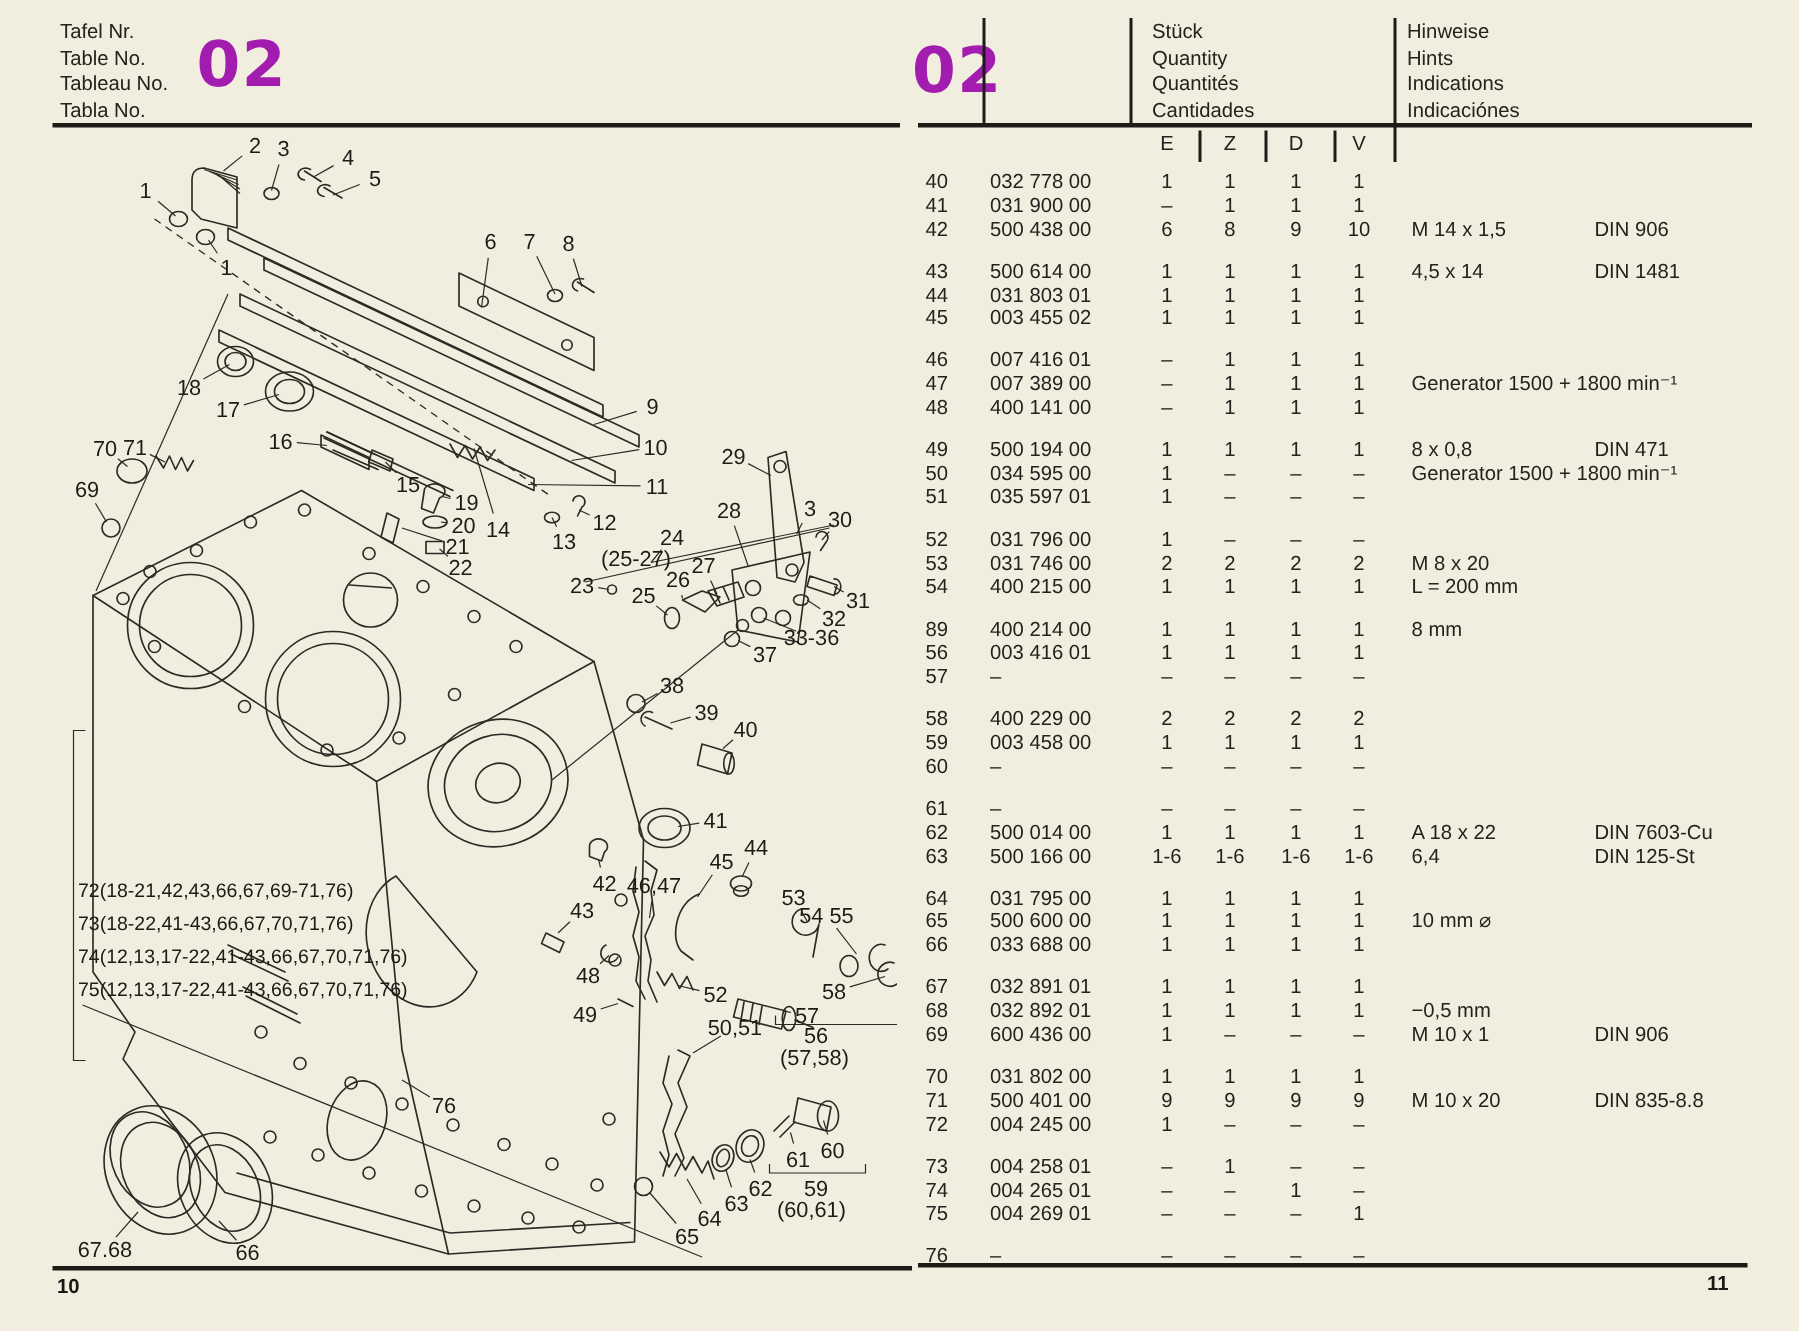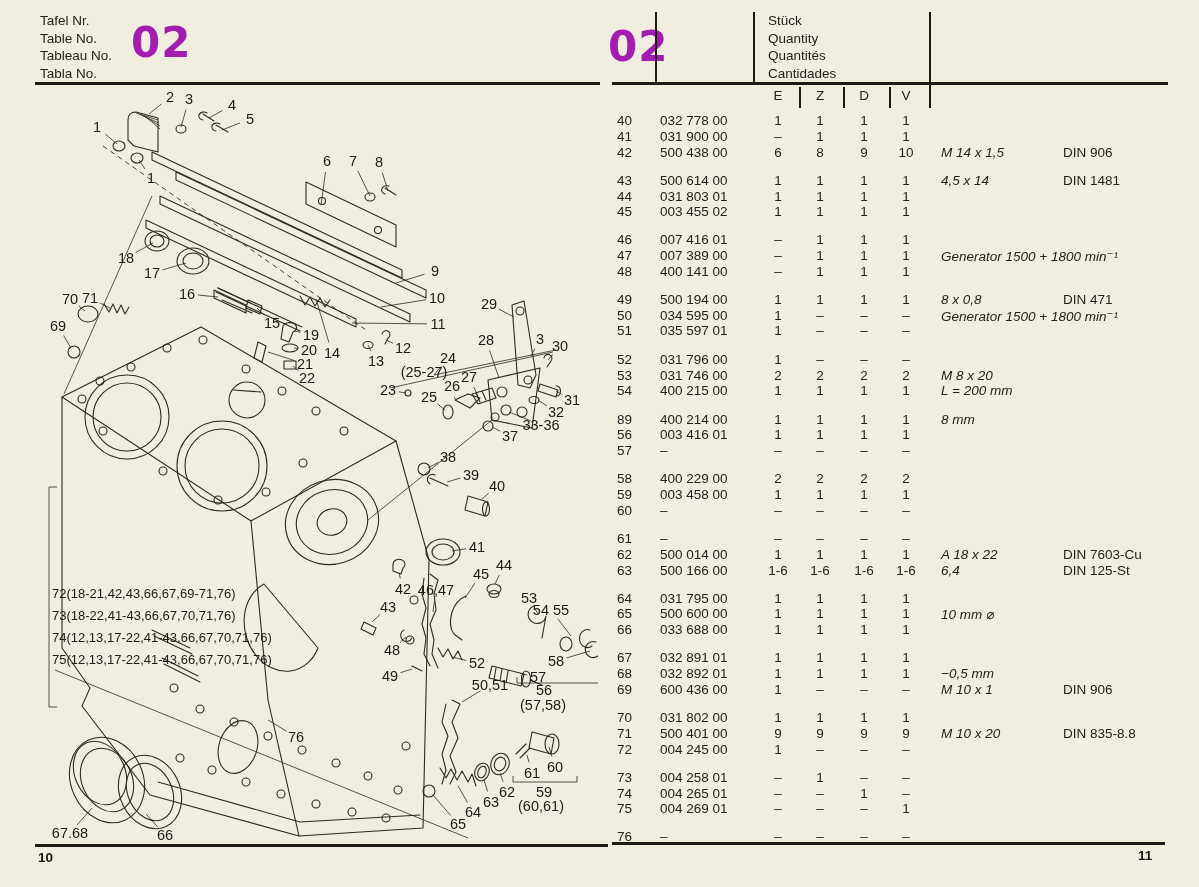--- a/index.html
+++ b/index.html
@@ -14,21 +14,21 @@
   
   #rows-container{position:absolute;left:612px;top:113px;width:560px;height:730px;font-size:13.5px;}
   .t-row{position:absolute;left:0;width:560px;height:16px;white-space:nowrap;}
   .t-row span{position:absolute;top:0;}
   .c-no{left:5px;width:28px;}
   .c-ord{left:48px;width:108px;}
   .c-q0{left:148px;width:36px;text-align:center;}
   .c-q1{left:190px;width:36px;text-align:center;}
   .c-q2{left:234px;width:36px;text-align:center;}
   .c-q3{left:276px;width:36px;text-align:center;}
-  .c-hint{left:329px;width:200px;font-style:italic;}
+  .c-hint{left:329px;width:200px;}
   .c-din{left:451px;width:108px;}
   .qhdr{position:absolute;top:88px;font-size:13.5px;width:36px;text-align:center;}
   
   svg{position:absolute;left:33px;top:88px;}
   .ln{stroke:#2c2a24;stroke-width:1.1;fill:none;stroke-linejoin:round;stroke-linecap:round;}
   .ln-thin{stroke:#2c2a24;stroke-width:0.8;fill:none;}
   .ln-dash{stroke:#2c2a24;stroke-width:0.9;fill:none;stroke-dasharray:5 4;}
   .co{font-size:14.5px;fill:#1d1b16;font-family:"Liberation Sans","DejaVu Sans",sans-serif;}
   .note-txt{font-size:13px;fill:#1d1b16;font-family:"Liberation Sans","DejaVu Sans",sans-serif;}
 </style>
@@ -45,20 +45,21 @@
   <div class="rule" style="left:35px;top:82px;width:565px;height:3px;"></div>
 
   <div class="big-no" style="left:608px;top:22px;">02</div>
   <div class="vbar" style="left:655px;top:12px;height:70px;"></div>
 
   <div class="vbar" style="left:753px;top:12px;height:70px;"></div>
 
   <div class="hdr-stack" style="left:768px;top:12px;"><span>Stück</span><br><span>Quantity</span><br><span>Quantités</span><br><span>Cantidades</span></div>
   <div class="vbar" style="left:929px;top:12px;height:96px;"></div>
 
+  <div class="hdr-stack" style="left:938px;top:12px;"><span>Hinweise</span><br><span>Hints</span><br><span>Indications</span><br><span>Indicaciónes</span></div>
 
   <div class="rule" style="left:612px;top:82px;width:556px;height:3px;"></div>
 
   <div class="qhdr" style="left:760px;">E</div>
   <div class="vbar" style="left:799px;top:87px;height:21px;"></div>
   <div class="qhdr" style="left:802px;">Z</div>
   <div class="vbar" style="left:843px;top:87px;height:21px;"></div>
   <div class="qhdr" style="left:846px;">D</div>
   <div class="vbar" style="left:889px;top:87px;height:21px;"></div>
   <div class="qhdr" style="left:888px;">V</div>

